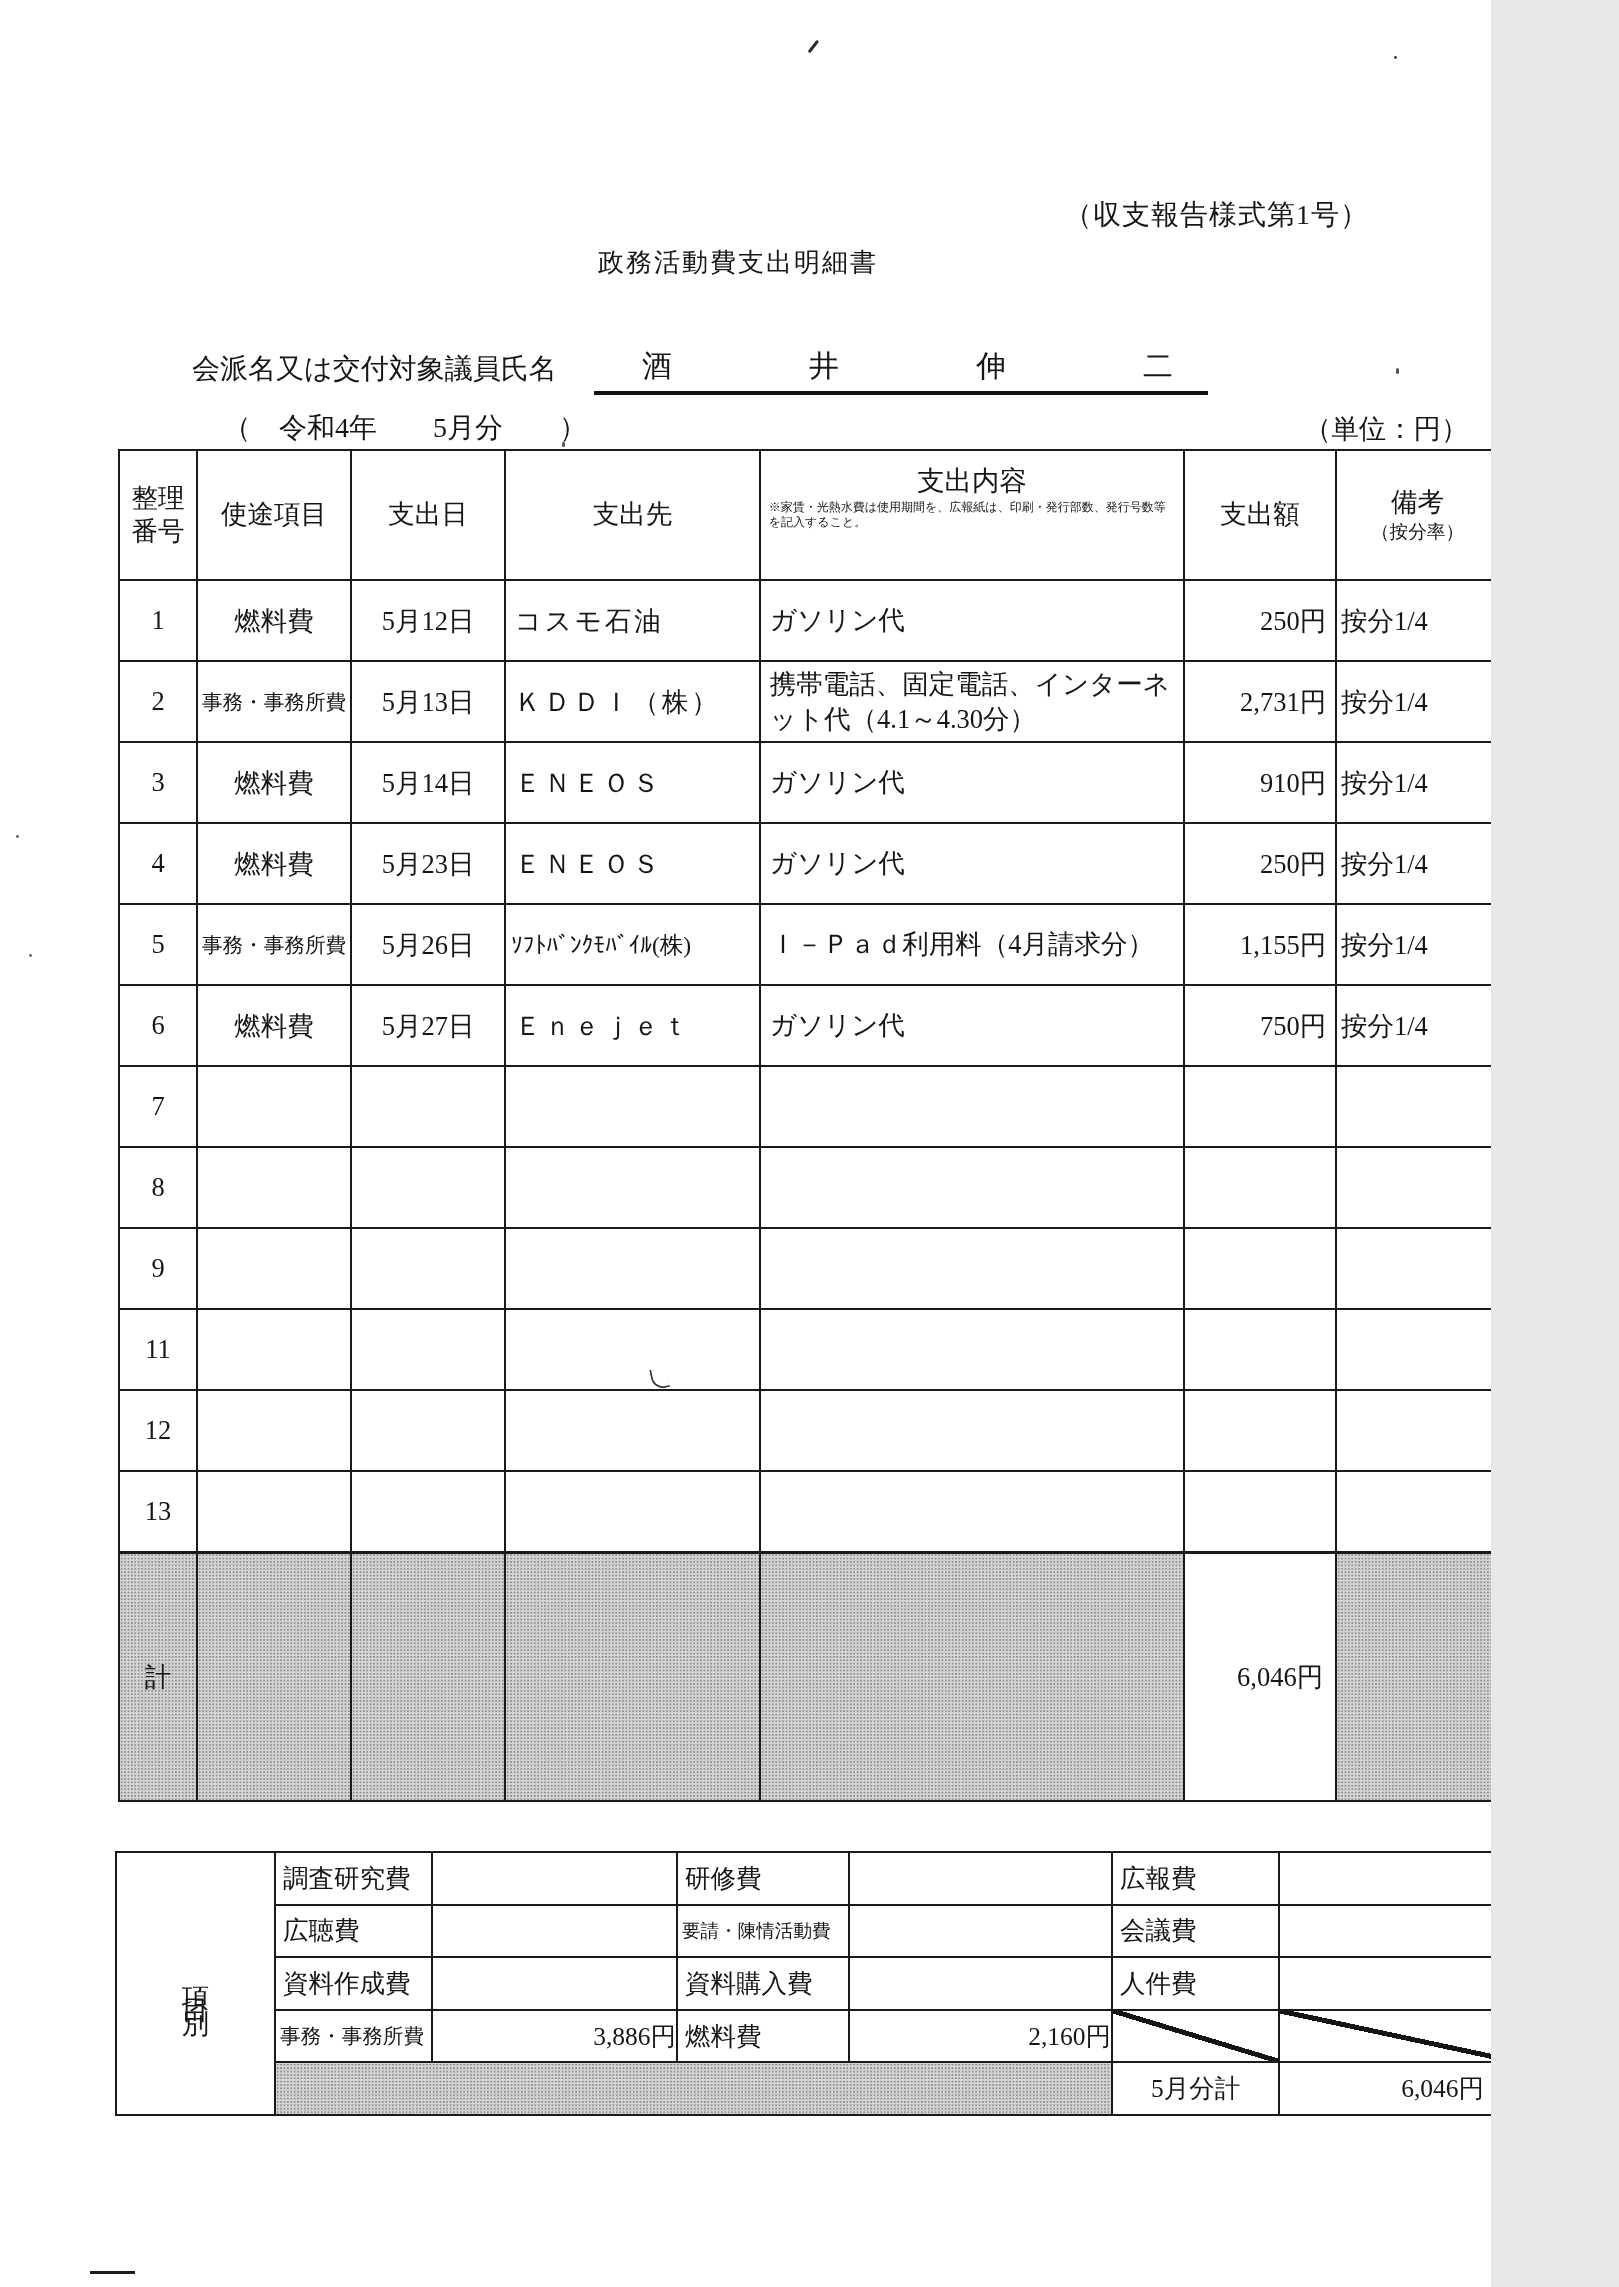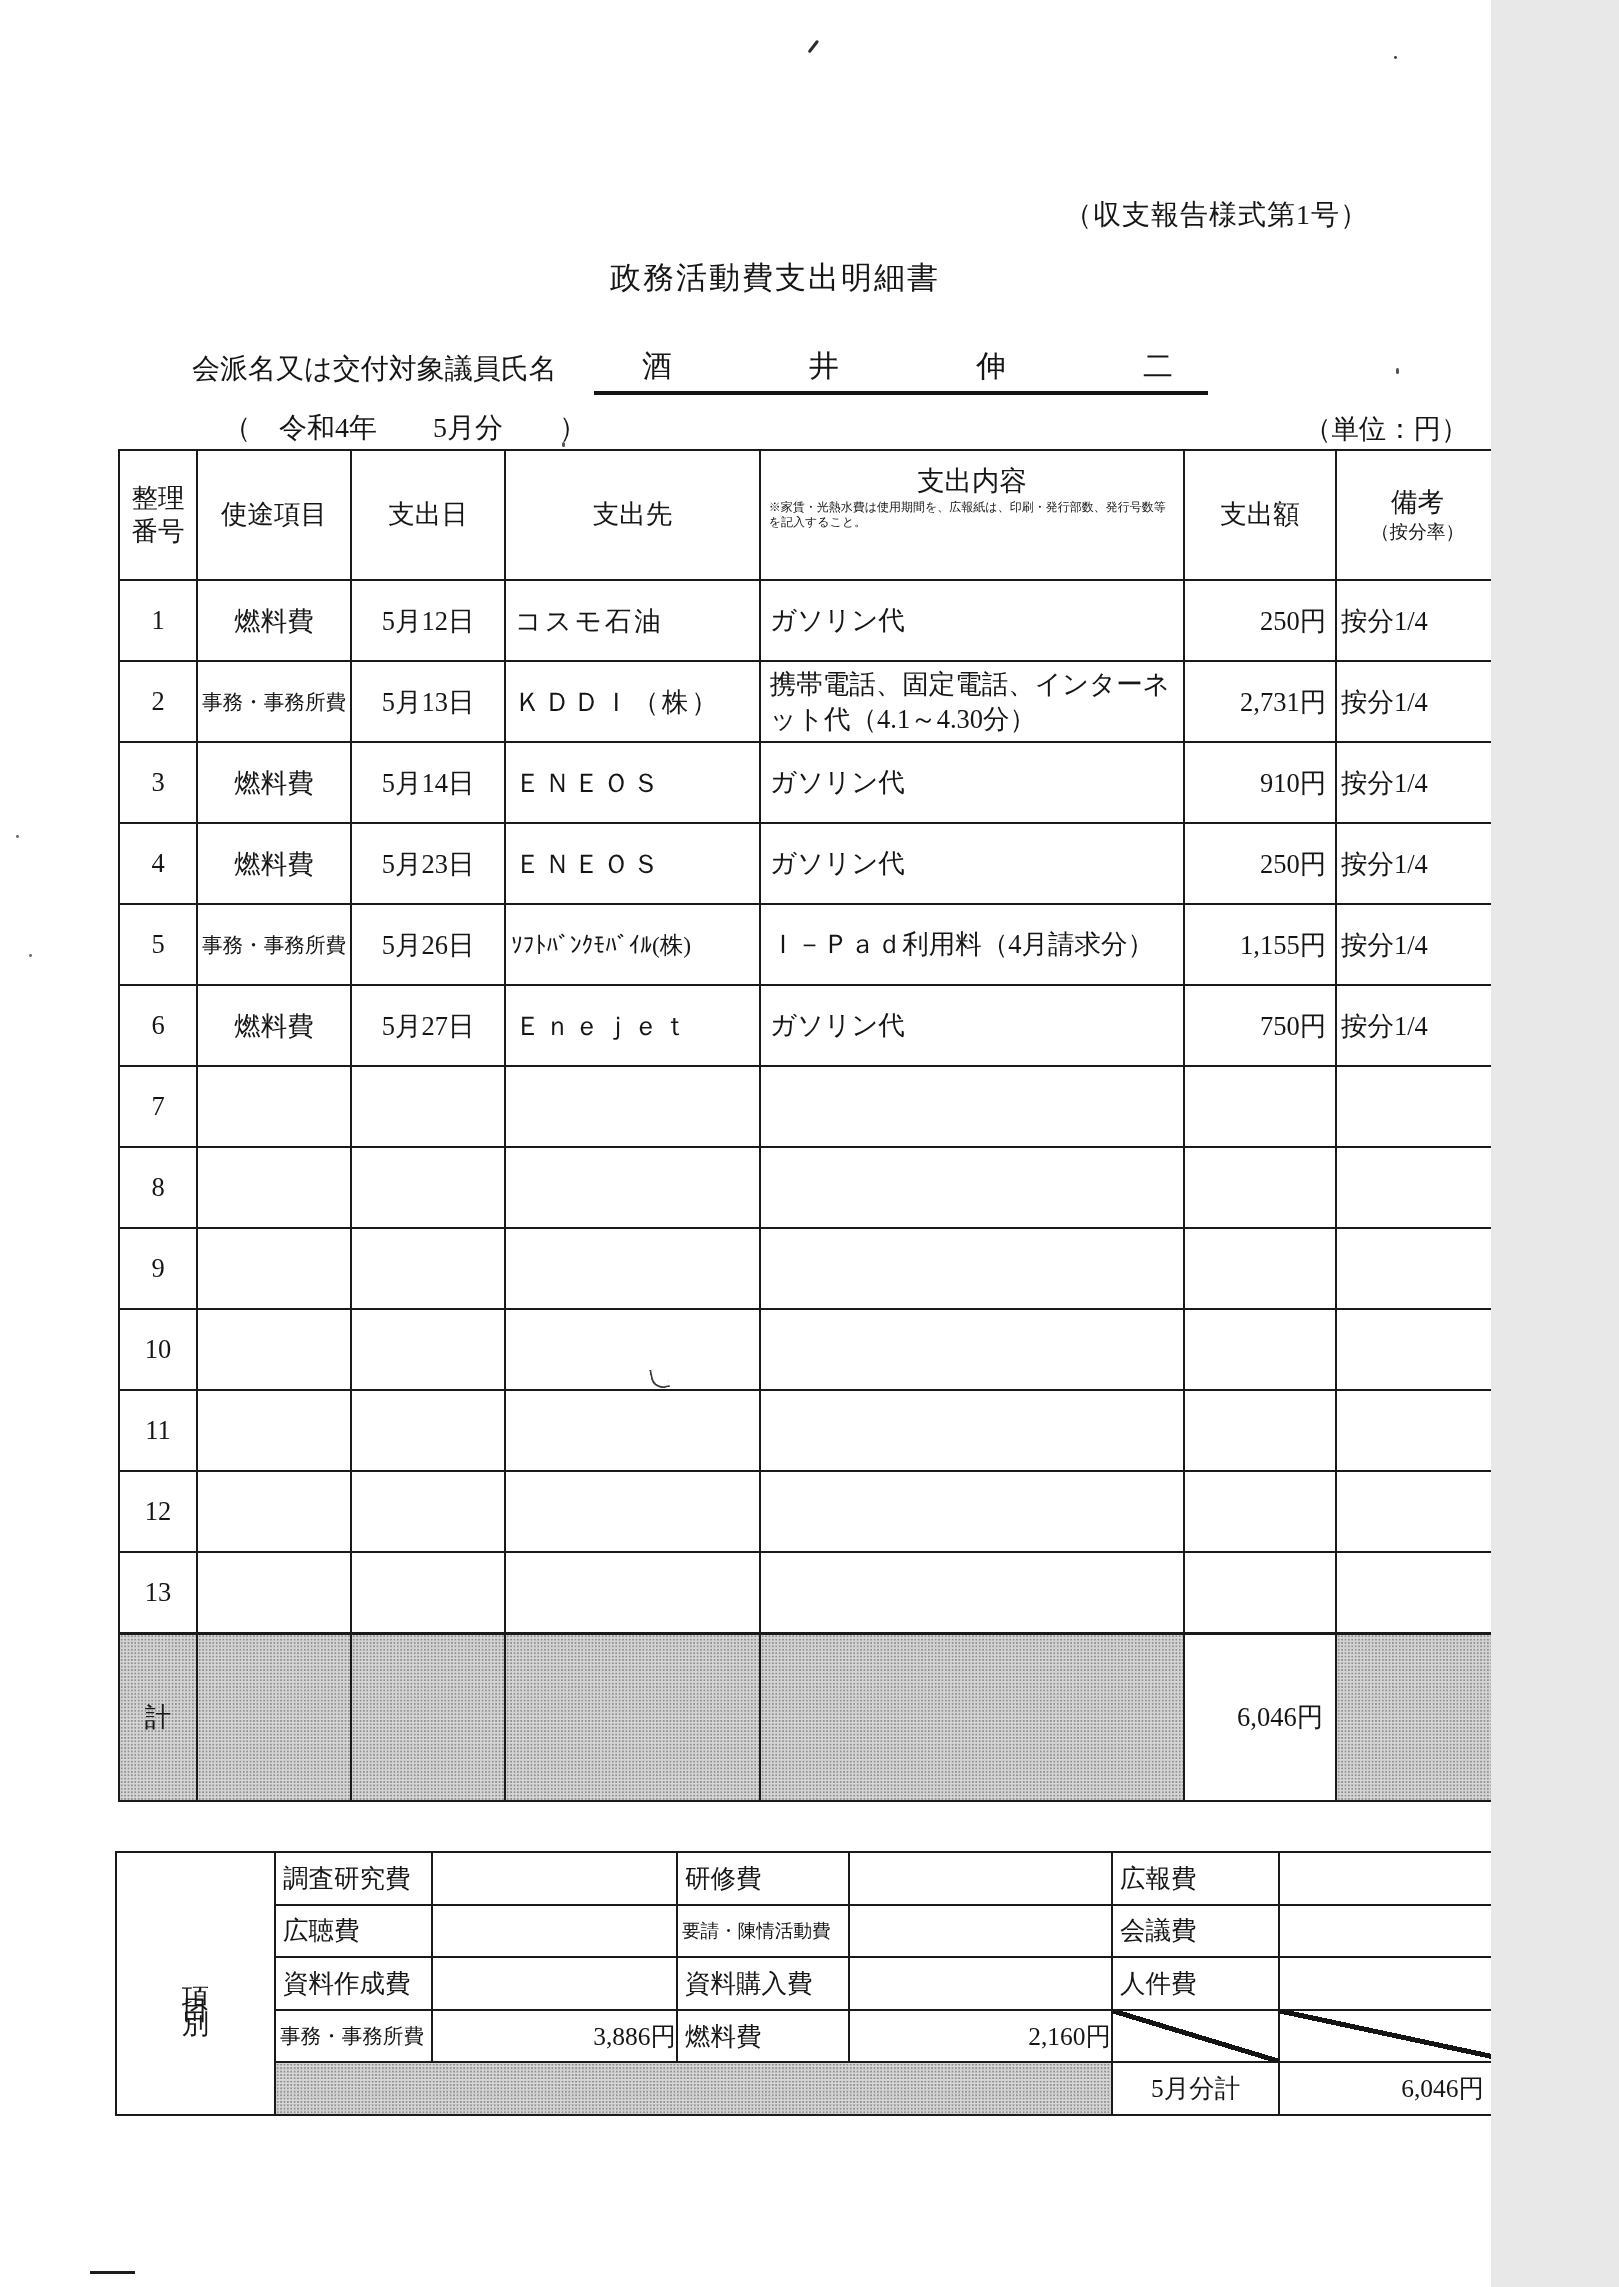--- a/index.html
+++ b/index.html
@@ -6,21 +6,21 @@
   .page{
     position:relative;
     width:1491px;height:2288px;
     background:#ffffff;
     font-family:"Liberation Serif","DejaVu Serif",serif;
     color:#161616;
     overflow:hidden;
   }
   
   .form-code{position:absolute;top:196px;left:1064px;font-size:28px;letter-spacing:1px;}
-  .doc-title{position:absolute;top:245px;left:598px;font-size:31px;font-weight:normal;letter-spacing:2px;margin:12px;}
+  .doc-title{position:absolute;top:245px;left:598px;font-size:26px;font-weight:normal;letter-spacing:2px;margin:0;}
   .name-label{position:absolute;top:350px;left:192px;font-size:28px;}
   .name-value{position:absolute;top:346px;left:642px;font-size:30px;letter-spacing:137px;white-space:nowrap;}
   .name-underline{position:absolute;top:391px;left:594px;width:614px;height:3.9px;background:#141414;}
   .period-line{position:absolute;top:409px;left:223px;font-size:28px;}
   .unit-note{position:absolute;top:411px;left:1304px;font-size:27.4px;}
 
   
   table{border-collapse:collapse;table-layout:fixed;}
   td{border-left:2px solid #1a1a1a;border-right:2px solid #1a1a1a;
      border-top:2.9px solid #1a1a1a;border-bottom:2.9px solid #1a1a1a;
@@ -199,29 +199,20 @@
         <tr class="drow">
           <td class="c-no">9</td>
           <td class="c-cat"></td>
           <td class="c-date"></td>
           <td class="c-payee"></td>
           <td class="c-detail"></td>
           <td class="c-amount"></td>
           <td class="c-remarks"></td>
         </tr>
         <tr class="drow">
-          <td class="c-no">10</td>
-          <td class="c-cat"></td>
-          <td class="c-date"></td>
-          <td class="c-payee"></td>
-          <td class="c-detail"></td>
-          <td class="c-amount"></td>
-          <td class="c-remarks"></td>
-        </tr>
-        <tr class="drow">
           <td class="c-no">11</td>
           <td class="c-cat"></td>
           <td class="c-date"></td>
           <td class="c-payee"></td>
           <td class="c-detail"></td>
           <td class="c-amount"></td>
           <td class="c-remarks"></td>
         </tr>
         <tr class="drow">
           <td class="c-no">12</td>

